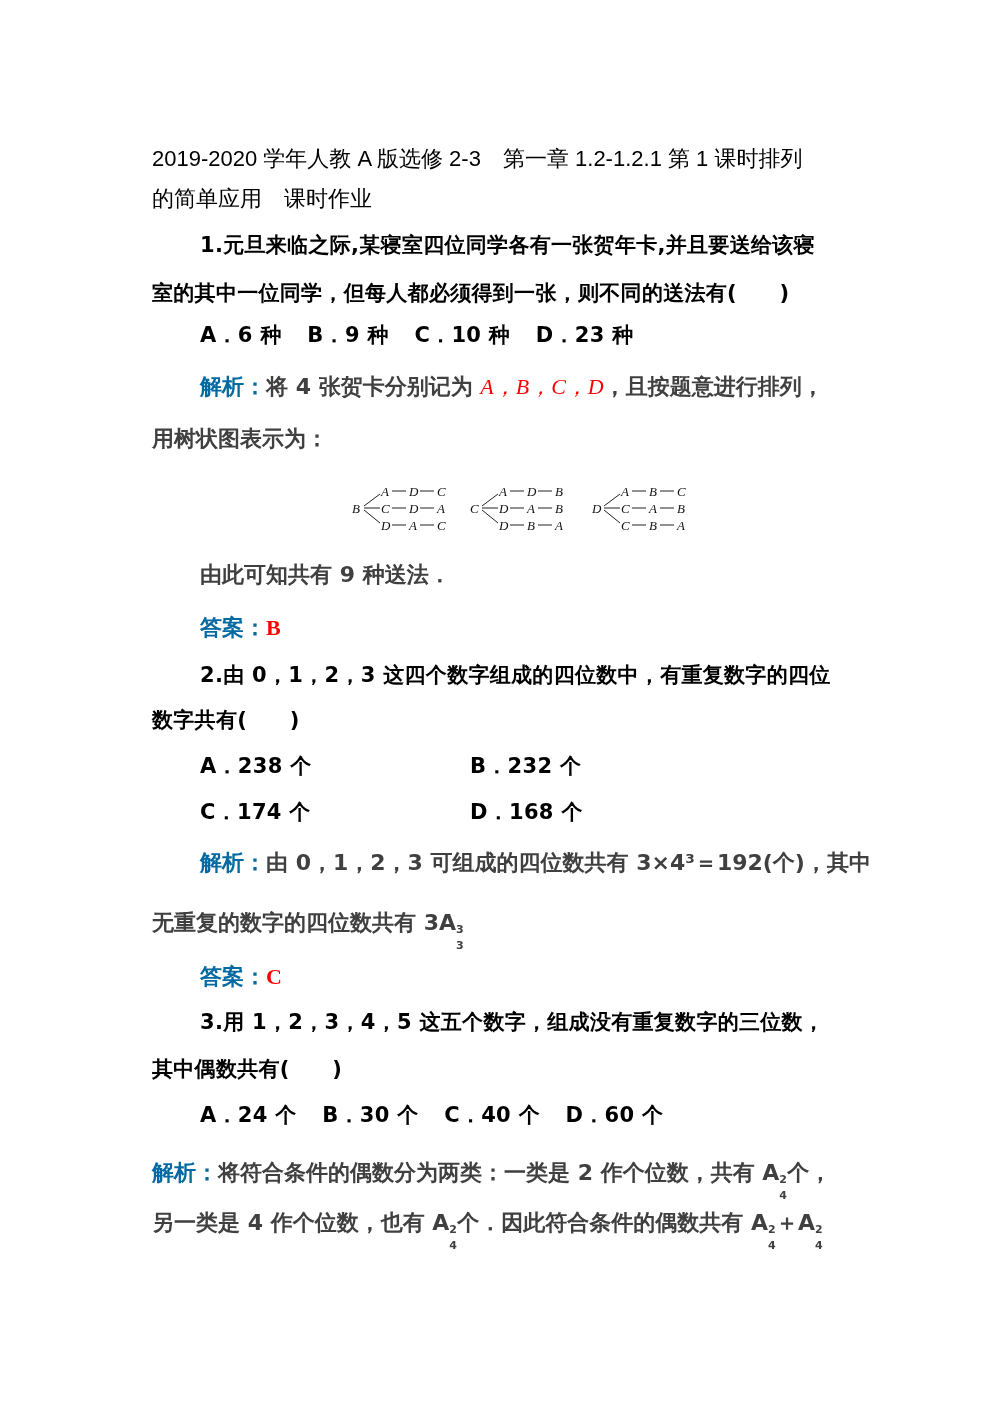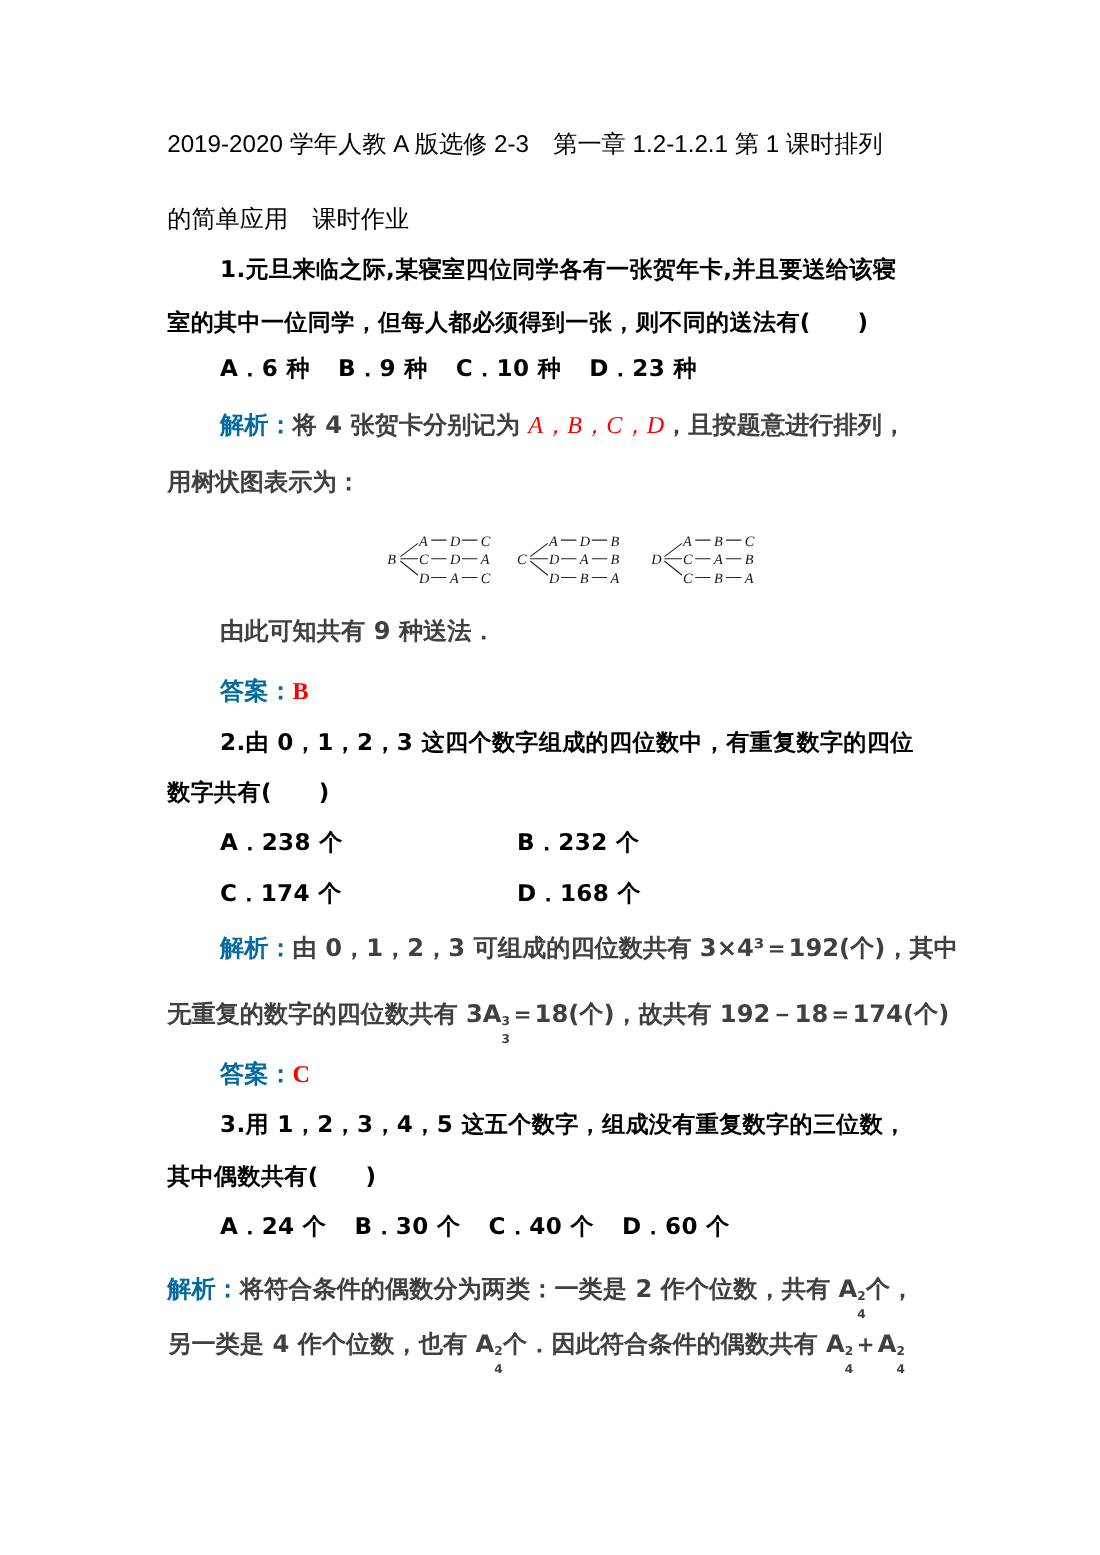--- a/index.html
+++ b/index.html
@@ -18,21 +18,21 @@
   .aa .sp { position: absolute; left: 100%; top: -6px; font-size: 11px; line-height: 11px; }
   .aa .sb { position: absolute; left: 100%; top: 10px; font-size: 11px; line-height: 11px; }
   .aa-wrap { display: inline-block; padding-right: 8px; }
   .tree { position: absolute; top: 480px; left: 352px; width: 345px; height: 56px;
           font-family: "Liberation Serif", "DejaVu Serif", serif; font-style: italic; font-size: 13px; color: #111; }
   .tree svg { position: absolute; left: 0; top: 0; }
 </style>
 </head>
 <body>
 
-<div class="line title" style="top:116px;">2019-2020 学年人教 A 版选修 2-3　第一章 1.2-1.2.1 第 1 课时排列</div>
+<div class="line title" style="top:144px;">2019-2020 学年人教 A 版选修 2-3　第一章 1.2-1.2.1 第 1 课时排列</div>
 <div class="line title" style="top:184px;">的简单应用　课时作业</div>
 
 <div class="line indent q" style="top:230px;">
   <span>1.</span><span>元旦来临之际,某寝室四位同学各有一张贺年卡,并且要送给该寝</span>
 </div>
 <div class="line q" style="top:278px;">室的其中一位同学，但每人都必须得到一张，则不同的送法有(　　)</div>
 <div class="line indent q" style="top:320px;">
   <span class="opt">A．6 种</span>
   <span class="opt">B．9 种</span>
   <span class="opt">C．10 种</span>
@@ -124,21 +124,21 @@
 <div class="line q" style="top:705px;">数字共有(　　)</div>
 <div class="line q" style="top:751px; left:200px;">A．238 个</div>
 <div class="line q" style="top:751px; left:470px;">B．232 个</div>
 <div class="line q" style="top:797px; left:200px;">C．174 个</div>
 <div class="line q" style="top:797px; left:470px;">D．168 个</div>
 
 <div class="line indent" style="top:848px;">
   <span class="blue">解析：</span><span class="red">由 0，1，2，3 可组成的四位数共有 3×4³＝192(个)，其中</span>
 </div>
 <div class="line red" style="top:908px;text-align:right;">
-  <span>无重复的数字的四位数共有 3A</span><span class="aa-wrap"><span class="aa"><span class="sp">3</span><span class="sb">3</span></span></span><span>＝18(个)，故共有 192－18＝174(个)</span>
+  <span>无重复的数字的四位数共有 3A</span><span class="aa-wrap"><span class="aa"><span class="sp">3</span><span class="sb">3</span></span></span>
 </div>
 <div class="line indent" style="top:962px;">
   <span class="blue">答案：</span><span class="red-serif" style="font-weight:bold;">C</span>
 </div>
 
 <div class="line indent q" style="top:1007px;">
   <span>3.</span><span>用 1，2，3，4，5 这五个数字，组成没有重复数字的三位数，</span>
 </div>
 <div class="line q" style="top:1054px;">其中偶数共有(　　)</div>
 <div class="line indent q" style="top:1100px;">

